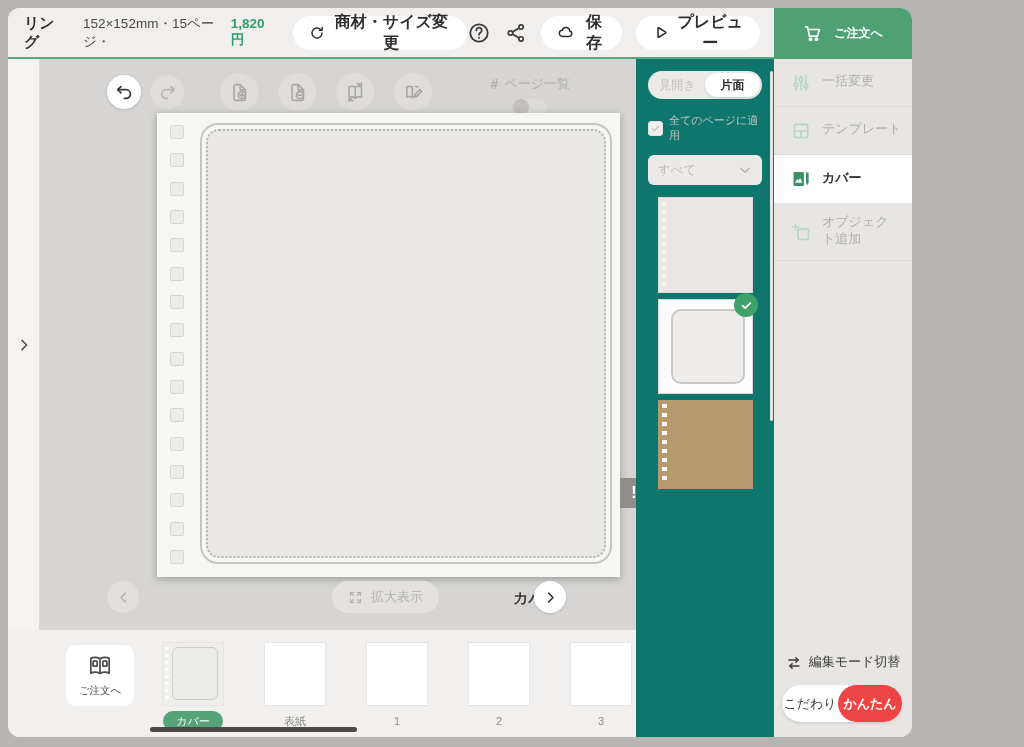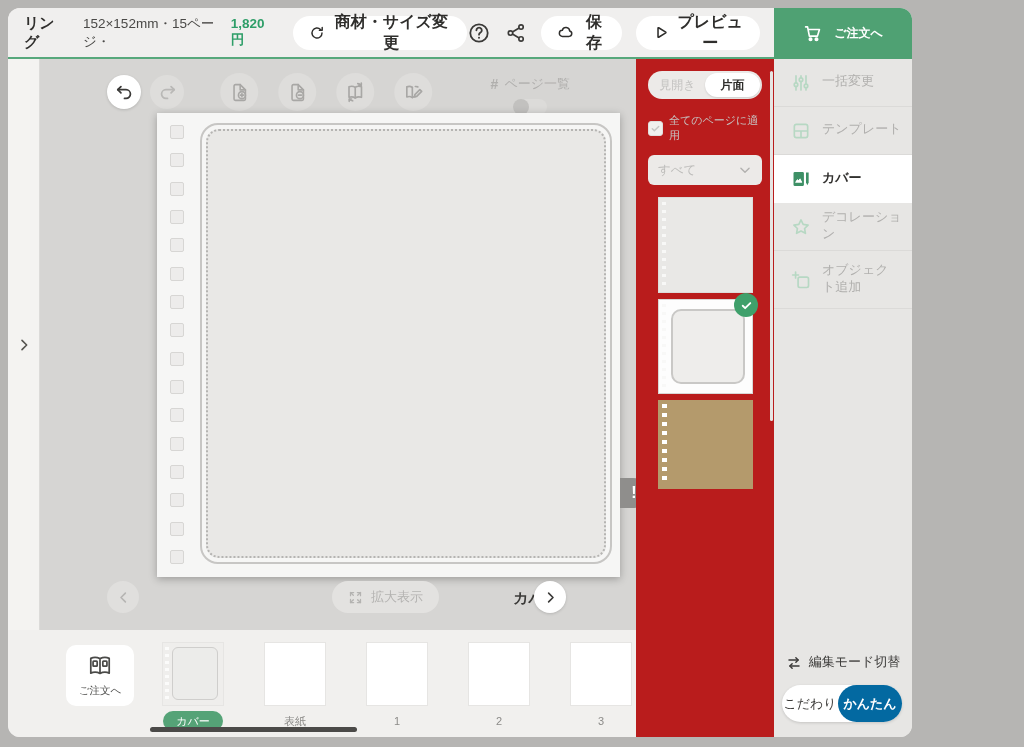--- a/index.html
+++ b/index.html
@@ -64,21 +64,21 @@
   .thumb-unit { width:60px; display:flex; flex-direction:column; align-items:center; }
   .thumb { width:60px; height:62px; background:#fff; box-shadow:0 0 0 1px #e6e5e3; cursor:pointer; position:relative; }
   .thumb.cover-thumb { background:#efeeec; }
   .cover-thumb .mini-frame { position:absolute; left:9px; top:4px; right:5px; bottom:5px; border:1px solid #cfcecc; border-radius:6px; background:#ececea; }
   .mini-holes { position:absolute; left:2px; top:4px; bottom:4px; width:4px; background-image:repeating-linear-gradient(to bottom,#fbfbfa 0 3px,rgba(0,0,0,0) 3px 7px); }
   .thumb-label { margin-top:6px; font-size:11px; color:#8c8b89; height:20px; display:flex; align-items:center; justify-content:center; }
   .thumb-label.current { background:#55a377; color:#fff; border-radius:10px; padding:0 13px; font-size:11px; }
   .strip-scrollbar { position:absolute; left:142px; bottom:5px; width:207px; height:5px; border-radius:3px; background:#4b4a48; cursor:pointer; }
 
   
-  .right-panel { flex:0 0 138px; background:#b91c1c; position:relative; padding:12px 12px 0 12px; }
+  .right-panel { flex:0 0 138px; background:#0f766e; position:relative; padding:12px 12px 0 12px; }
   .seg-ctrl { height:28px; border-radius:14px; background:#eceae8; display:flex; padding:2px; }
   .seg { flex:1; display:flex; align-items:center; justify-content:center; font-size:12px; border:none; background:none; color:#c3c2c0; font-family:inherit; cursor:pointer; border-radius:12px; }
   .seg.active { background:#fff; color:#2e2d2b; font-weight:bold; box-shadow:0 1px 2px rgba(0,0,0,.12); }
   .applyall-row { margin-top:14px; display:flex; align-items:center; gap:6px; }
   .checkbox { width:15px; height:15px; border-radius:3px; background:#f1f0ee; border:1px solid #e0dfdd; color:#c6c5c3; display:flex; align-items:center; justify-content:center; flex:0 0 15px; cursor:pointer; }
   .applyall-label { font-size:11px; color:#c6c5c3; }
   .select-box { margin-top:12px; height:30px; border-radius:6px; background:#eceae8; display:flex; align-items:center; padding:0 10px; font-size:12.5px; color:#bdbcba; cursor:pointer; }
   .select-box .chev { margin-left:auto; color:#b2b1af; }
   .cover-options { margin-top:12px; padding:0 9px 0 10px; display:flex; flex-direction:column; gap:6px; }
   .cover-opt { position:relative; width:95px; cursor:pointer; }
@@ -98,21 +98,21 @@
   .side-item .s-label { font-size:13px; color:#b1b0ae; line-height:1.25;font-family:Liberation Mono, monospace; }
   .side-item.tall { height:58px; }
   .side-item.tall .s-label { width:5.5em; }
   .side-item.active { background:#fff; border-bottom:none; }
   .side-item.active .s-icon { color:#3e9066; }
   .side-item.active .s-label { color:#32312f; font-weight:bold; }
 
   .editmode-row { position:absolute; bottom:66px; left:0; right:0; display:flex; align-items:flex-end; justify-content:center; gap:7px; color:#3b3a38; font-size:13px; }
   .mode-toggle { position:absolute; bottom:15px; left:8px; right:10px; height:37px; background:#fff; border-radius:19px; box-shadow:0 1px 3px rgba(0,0,0,.15); display:flex; align-items:center; }
   .mode-detail { flex:1; text-align:center; font-size:13px; color:#3b3a38; border:none; background:none; font-family:inherit; cursor:pointer; }
-  .mode-easy { flex:0 0 64px; height:37px; border-radius:19px; background:#0369a1; color:#fff; font-size:13px; font-weight:bold; border:none; font-family:inherit; cursor:pointer; }
+  .mode-easy { flex:0 0 64px; height:37px; border-radius:19px; background:#ef4444; color:#fff; font-size:13px; font-weight:bold; border:none; font-family:inherit; cursor:pointer; }
 </style>
 </head>
 <body>
 
 <div class="stage">
 <div class="app">
 
   <div class="header-row">
     <div class="header-left">
       <span class="product-title">リング</span>
@@ -431,28 +431,20 @@
       <div class="side-item active">
         <span class="s-icon">
           <svg width="20" height="20" viewBox="0 0 24 24">
                 <path fill="currentColor" d="M3 5.2A1.7 1.7 0 0 1 4.7 3.5h9.1a1.7 1.7 0 0 1 1.7 1.7v13.6a1.7 1.7 0 0 1-1.7 1.7H4.7A1.7 1.7 0 0 1 3 18.8zM5 16.2h8.5l-2.6-4.9-2 2.4-1.3-1.5z" fill-rule="evenodd"></path>
                 <path fill="#fff" d="M5 16.2l2.6-4 1.3 1.5 2-2.4 2.6 4.9z"></path>
                 <path fill="currentColor" d="M18 4.2h3.2v12l-1.6 3.3-1.6-3.3z"></path>
               </svg>
         </span>
         <span class="s-label">カバー</span>
       </div>
-      <div class="side-item">
-        <span class="s-icon">
-          <svg width="20" height="20" viewBox="0 0 24 24" fill="none" stroke="currentColor" stroke-width="2" stroke-linejoin="round">
-                <path d="M12 3.5l2.6 5.3 5.9.9-4.2 4.1 1 5.8-5.3-2.8-5.3 2.8 1-5.8L3.5 9.7l5.9-.9z"></path>
-              </svg>
-        </span>
-        <span class="s-label">デコレーション</span>
-      </div>
       <div class="side-item tall">
         <span class="s-icon">
           <svg width="20" height="20" viewBox="0 0 24 24" fill="none" stroke="currentColor" stroke-width="2" stroke-linecap="round" stroke-linejoin="round">
                 <rect x="8.5" y="8.5" width="12.5" height="12.5" rx="2"></rect>
                 <path d="M5.5 2.5v7M2 6h7"></path>
               </svg>
         </span>
         <span class="s-label">オブジェクト追加</span>
       </div>
 

